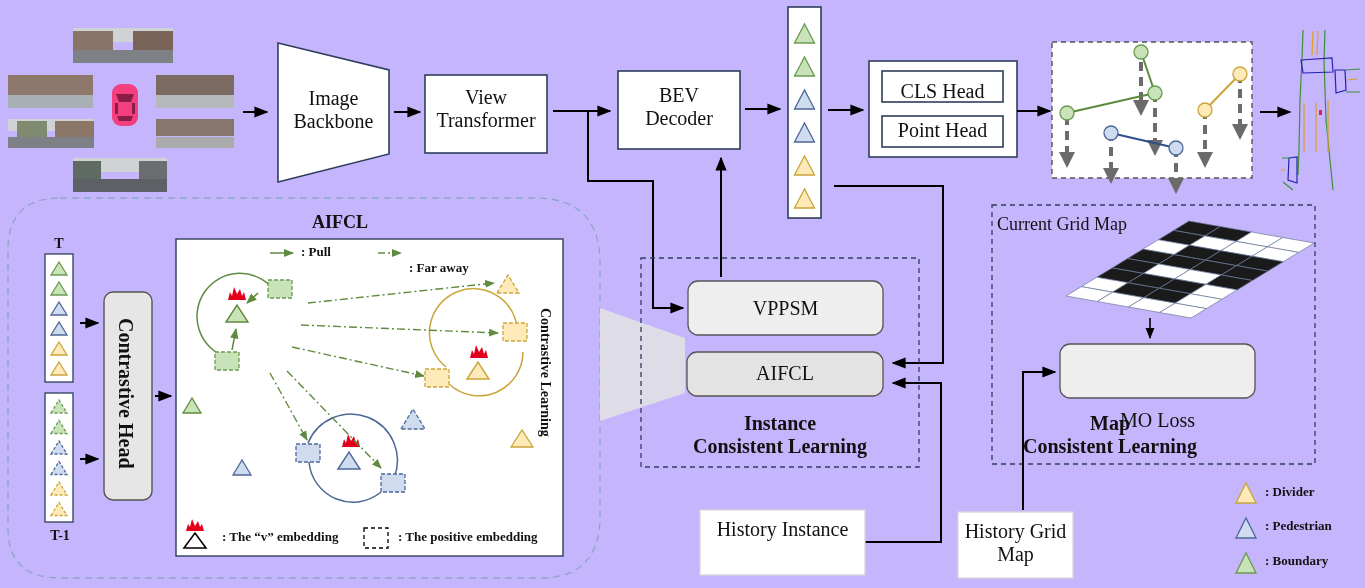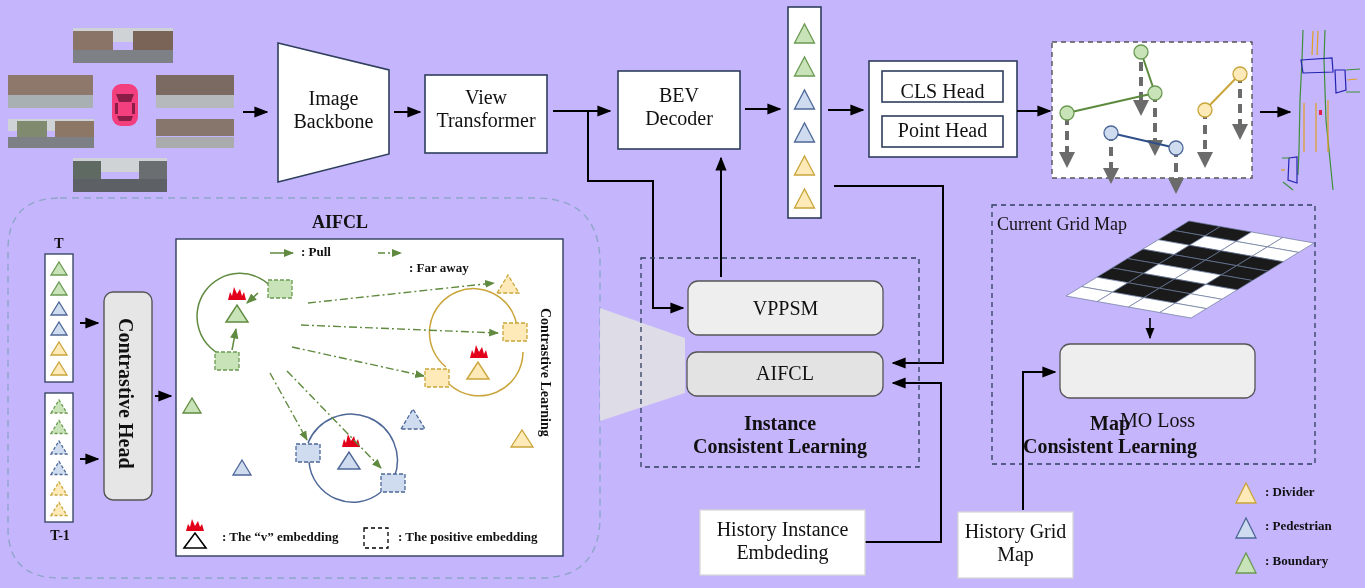--- a/index.html
+++ b/index.html
@@ -318,21 +318,20 @@
 
   <div class="t serif18" style="left:997px;top:214px;text-align:right;">Current Grid Map</div>
   <div class="t serif20" style="left:1060px;top:361px;width:195px;margin-top:48px;">MO Loss</div>
   <div class="t bold serif20" style="left:1010px;top:412px;width:200px;">
     <div>Map</div>
     <div>Consistent Learning</div>
   </div>
 
   <div class="t serif20" style="left:700px;top:518px;width:165px;">
     <div>History Instance</div>
-    <div>Embdeding</div>
   </div>
   <div class="t serif20" style="left:958px;top:520px;width:115px;">
     <div>History Grid</div>
     <div>Map</div>
   </div>
 
   <div class="t bold" style="left:1265px;top:485px;font-size:13px;text-align:left;">:  Divider</div>
   <div class="t bold" style="left:1265px;top:519px;font-size:13px;text-align:left;">:  Pedestrian</div>
   <div class="t bold" style="left:1265px;top:554px;font-size:13px;text-align:left;">:  Boundary</div>
 </div>

